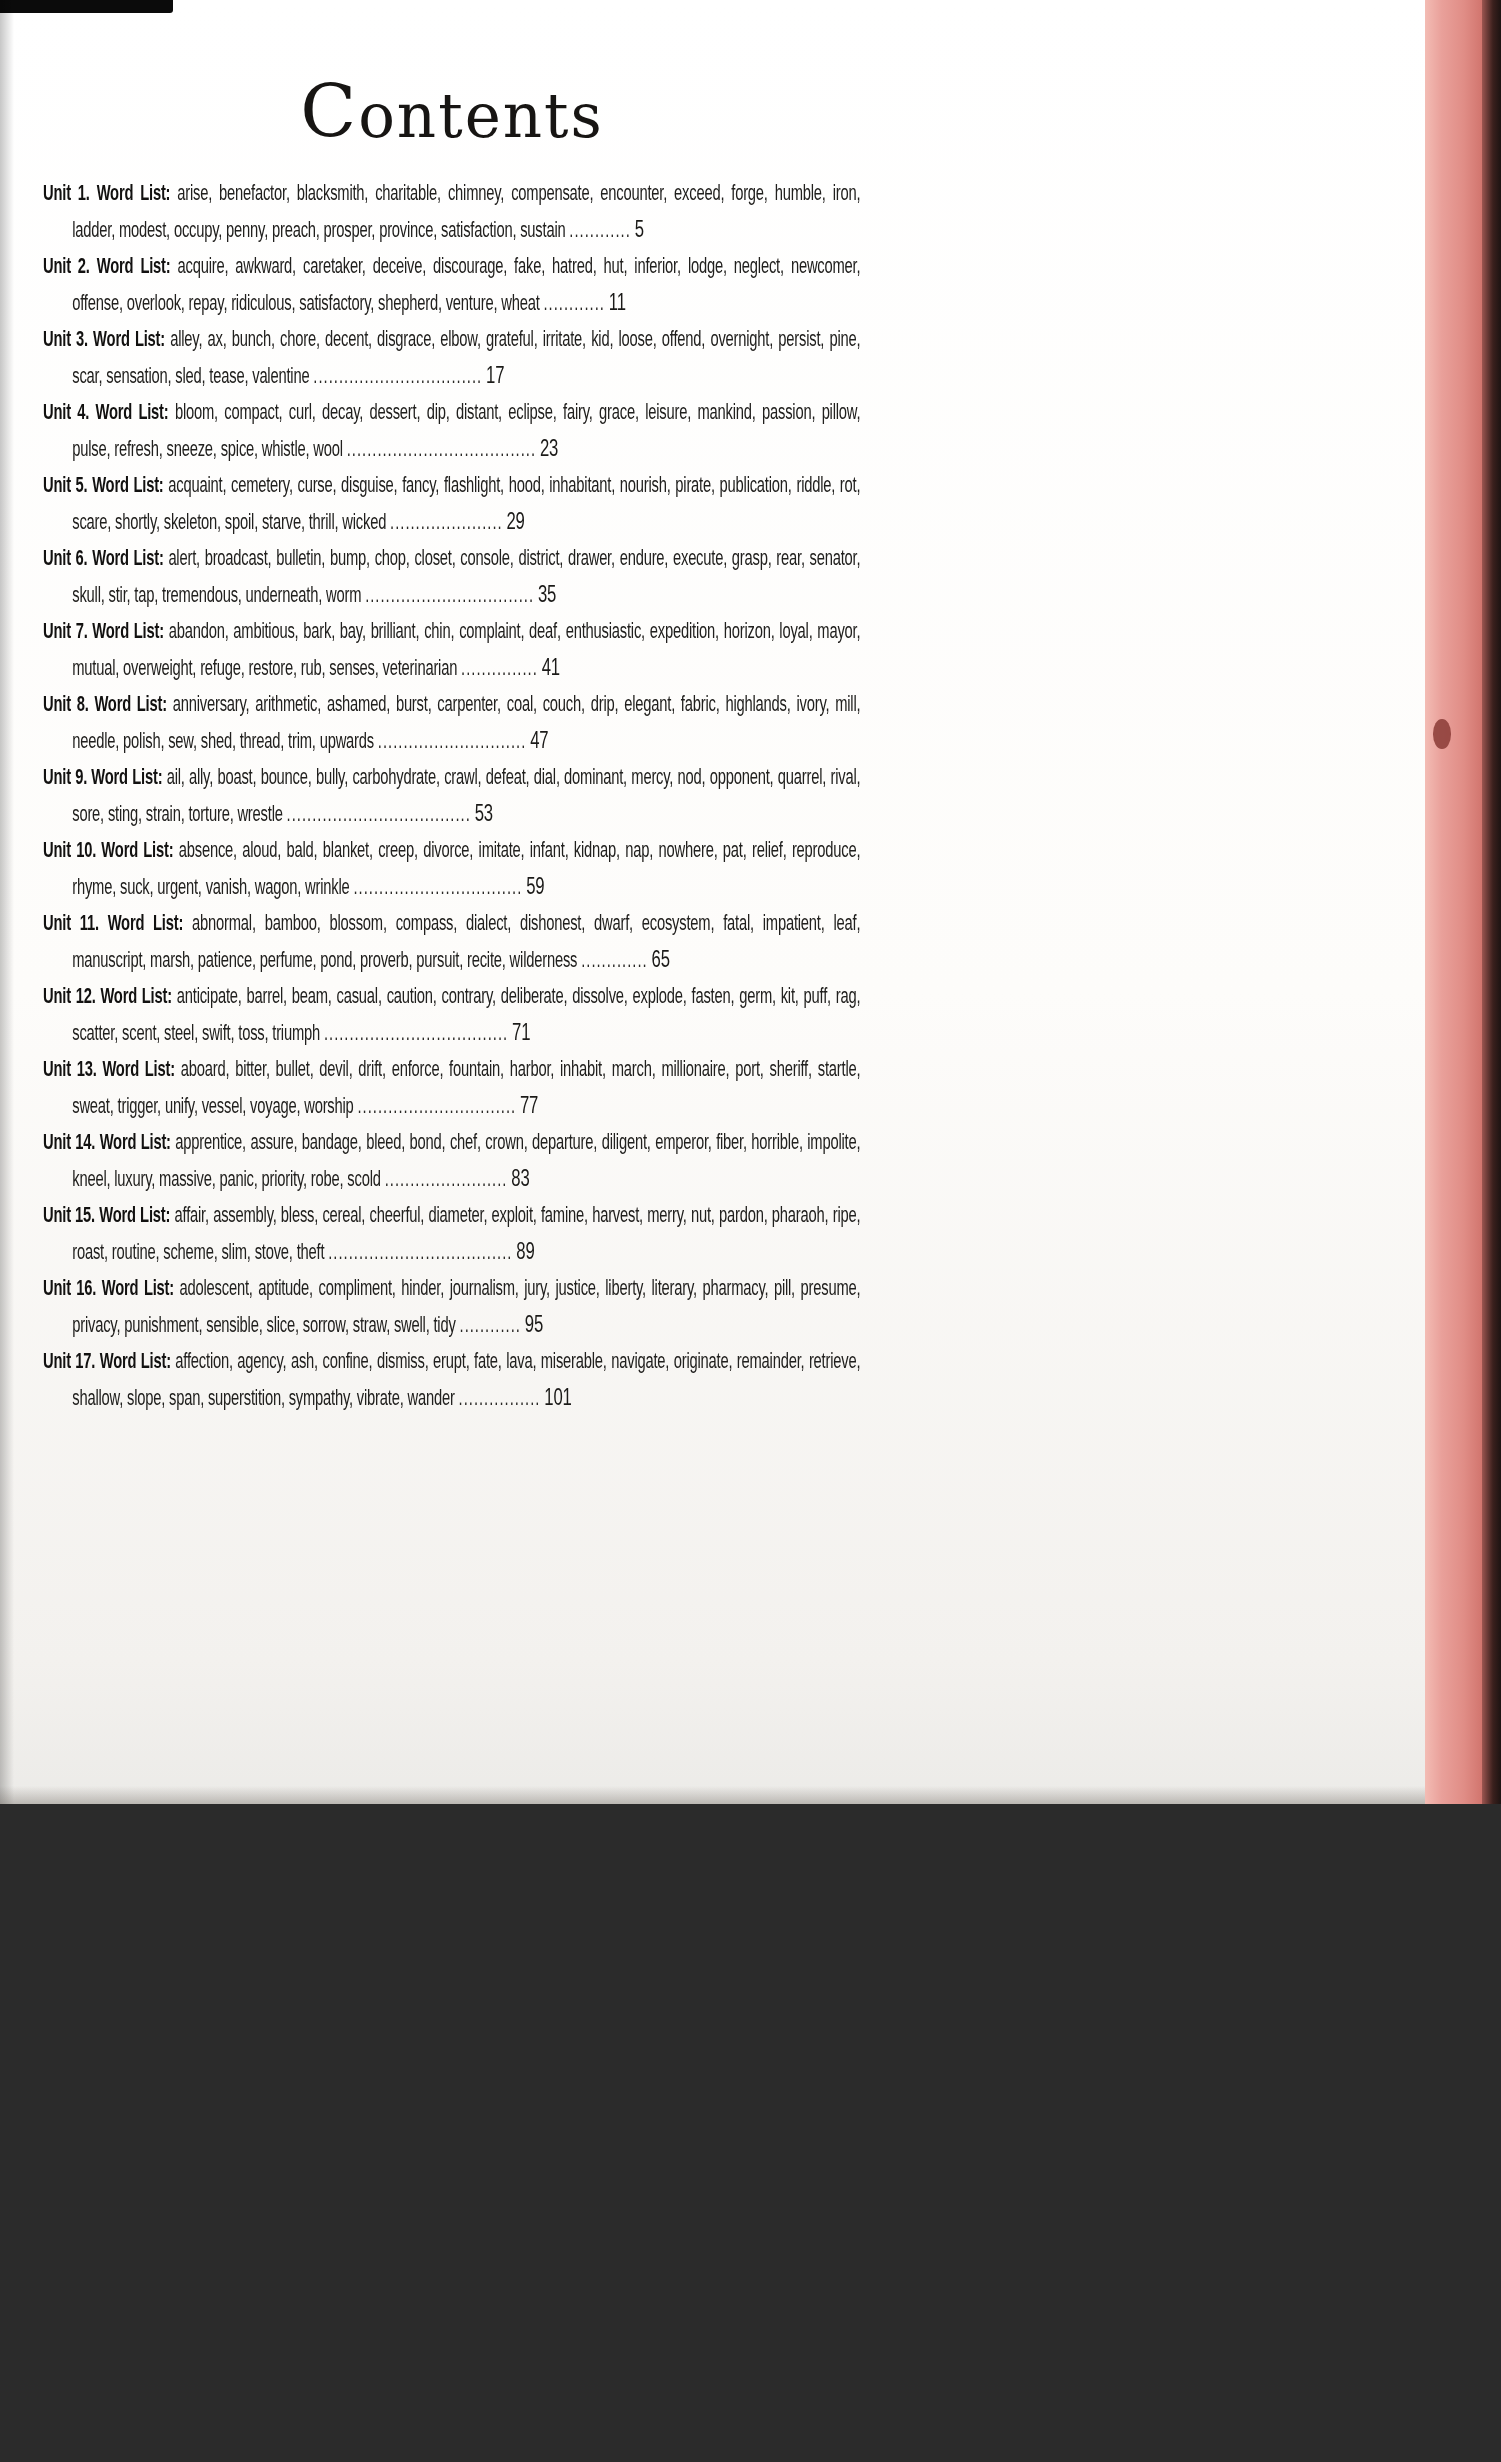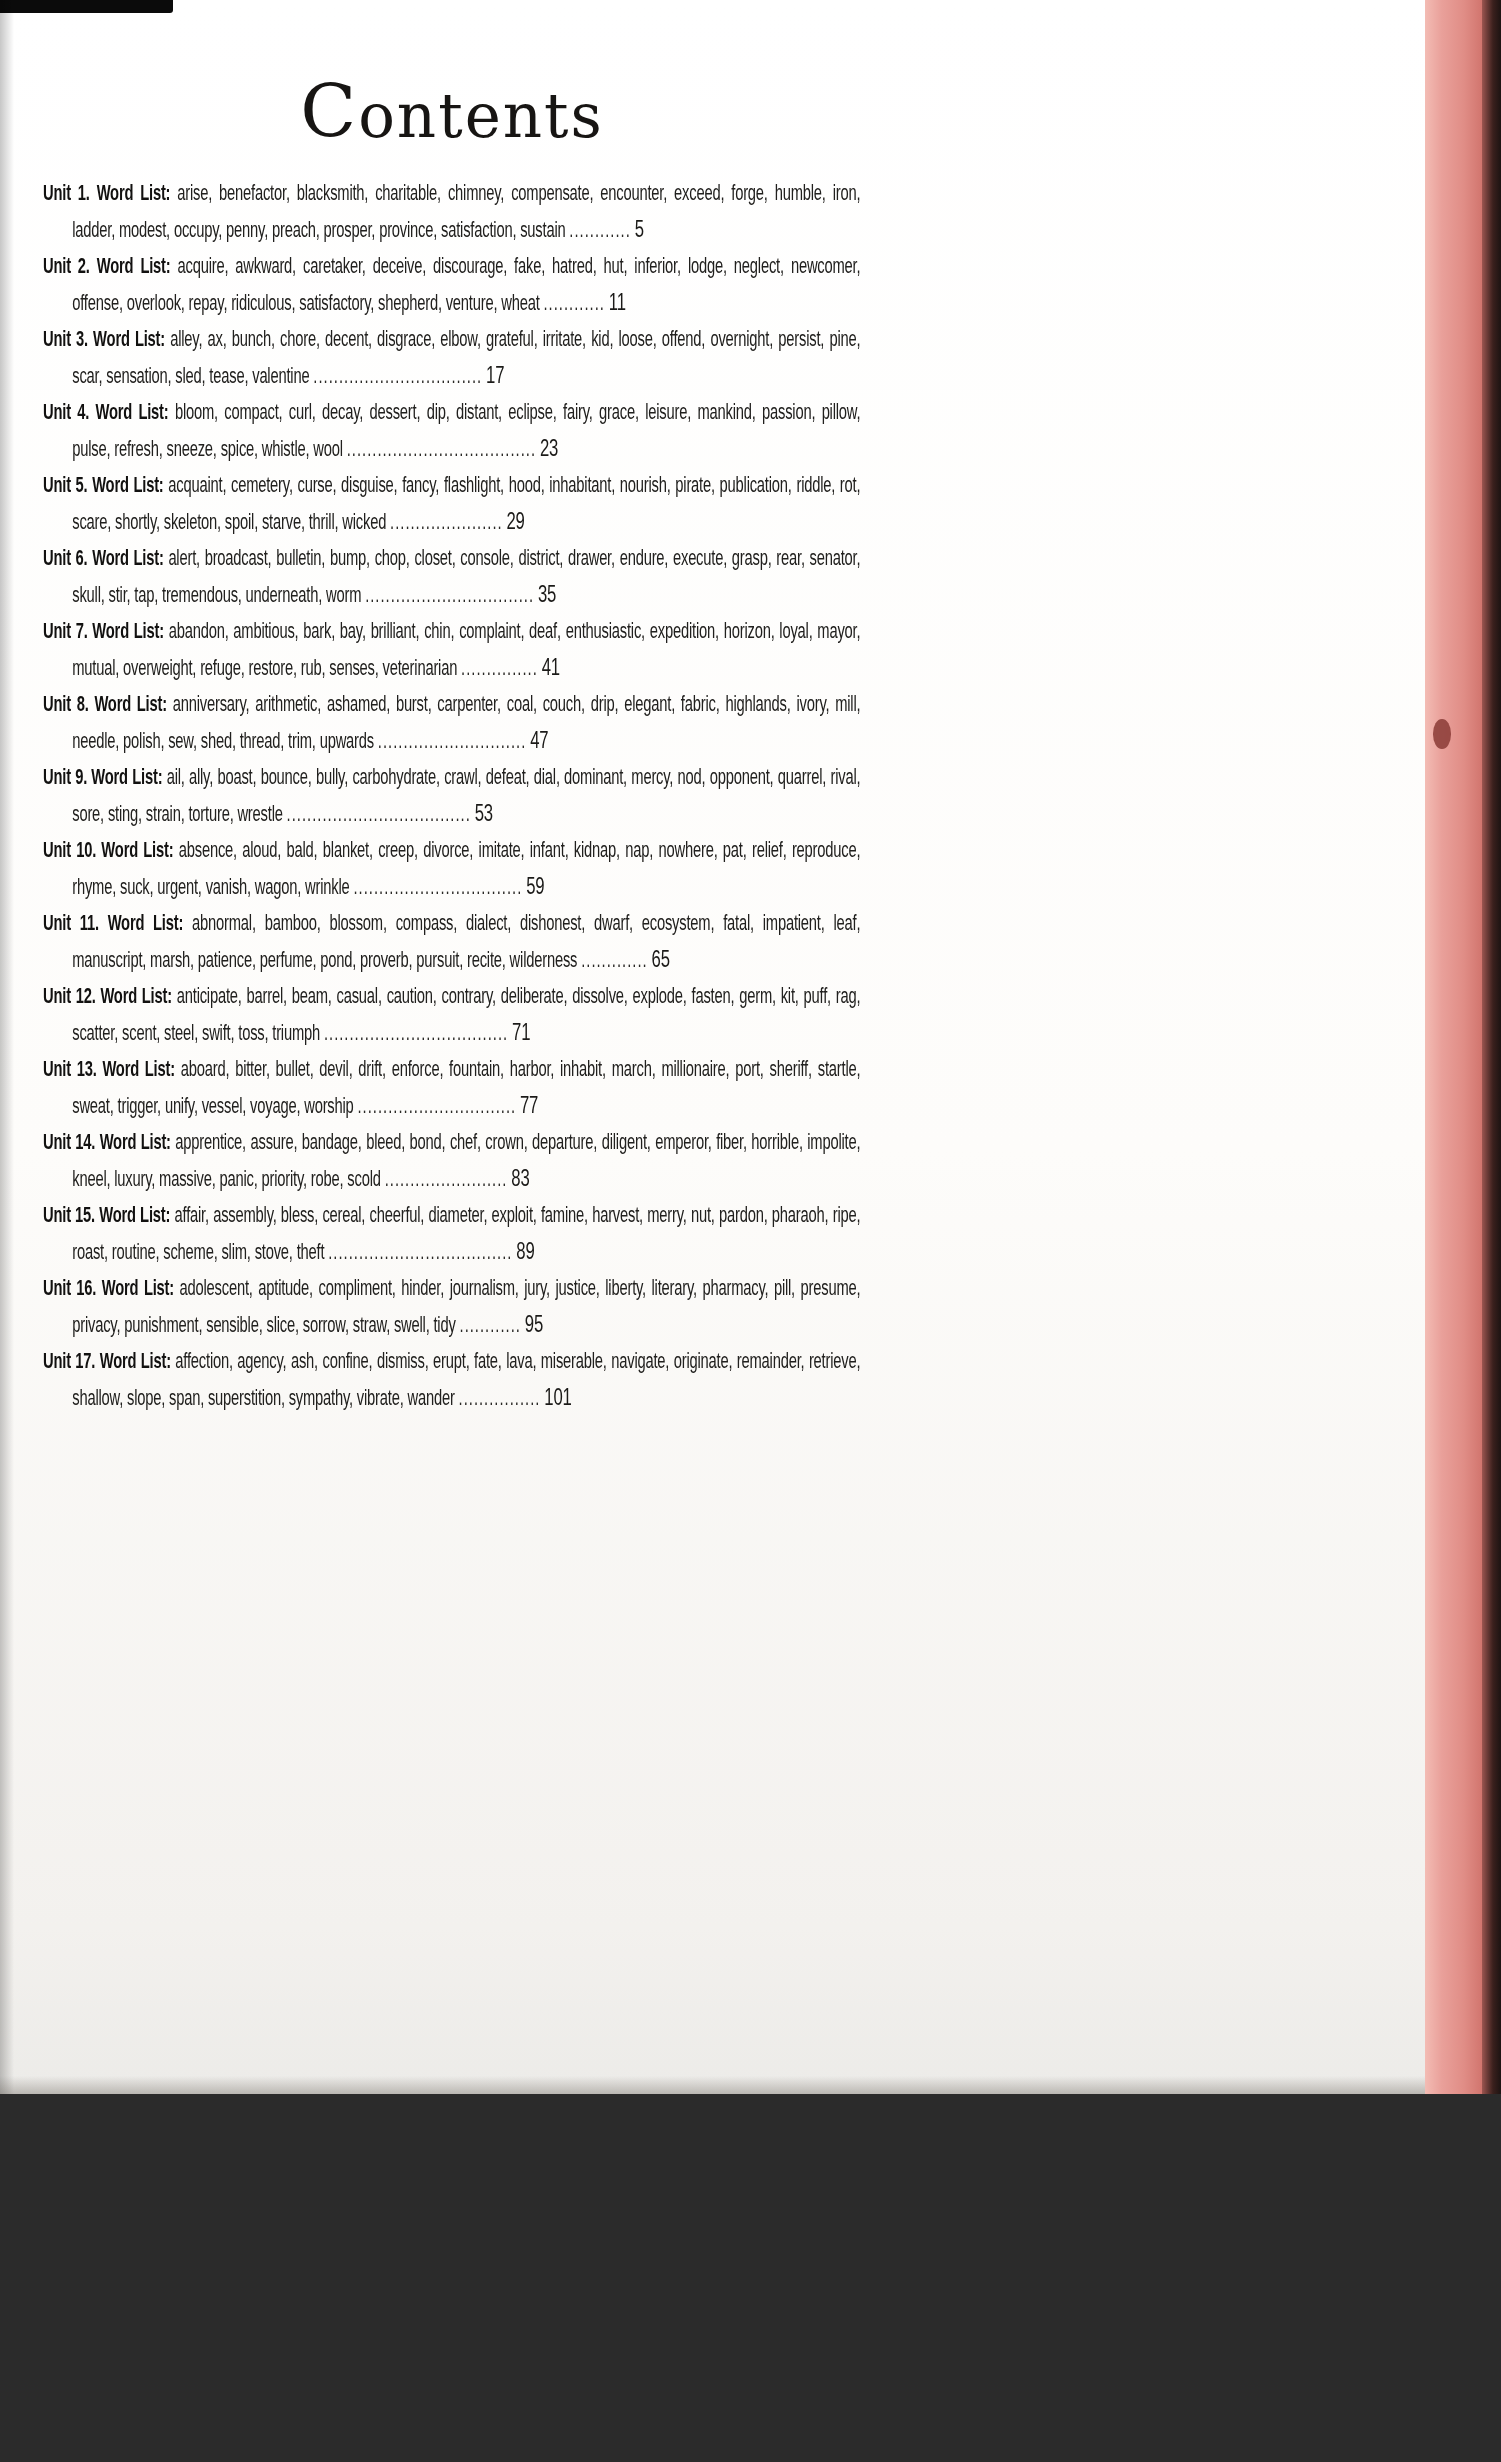--- a/index.html
+++ b/index.html
@@ -3,21 +3,21 @@
 <meta charset="utf-8">
 <style>
   html, body {
     margin: 0;
     padding: 0;
     background: #2b2b2b;
   }
   .sheet {
     position: relative;
     width: 1501px;
-    height: 2094px;
+    height: 1804px;
     overflow: hidden;
     background: linear-gradient(180deg, #ffffff 0%, #fdfcfa 55%, #f3f1ee 92%, #ecebe8 100%);
     font-family: "Liberation Sans", sans-serif;
   }
 
   
   .scan-bar-topleft {
     position: absolute; left: 0; top: 0;
     width: 173px; height: 12.8px;
     background: #0b0b0b;

